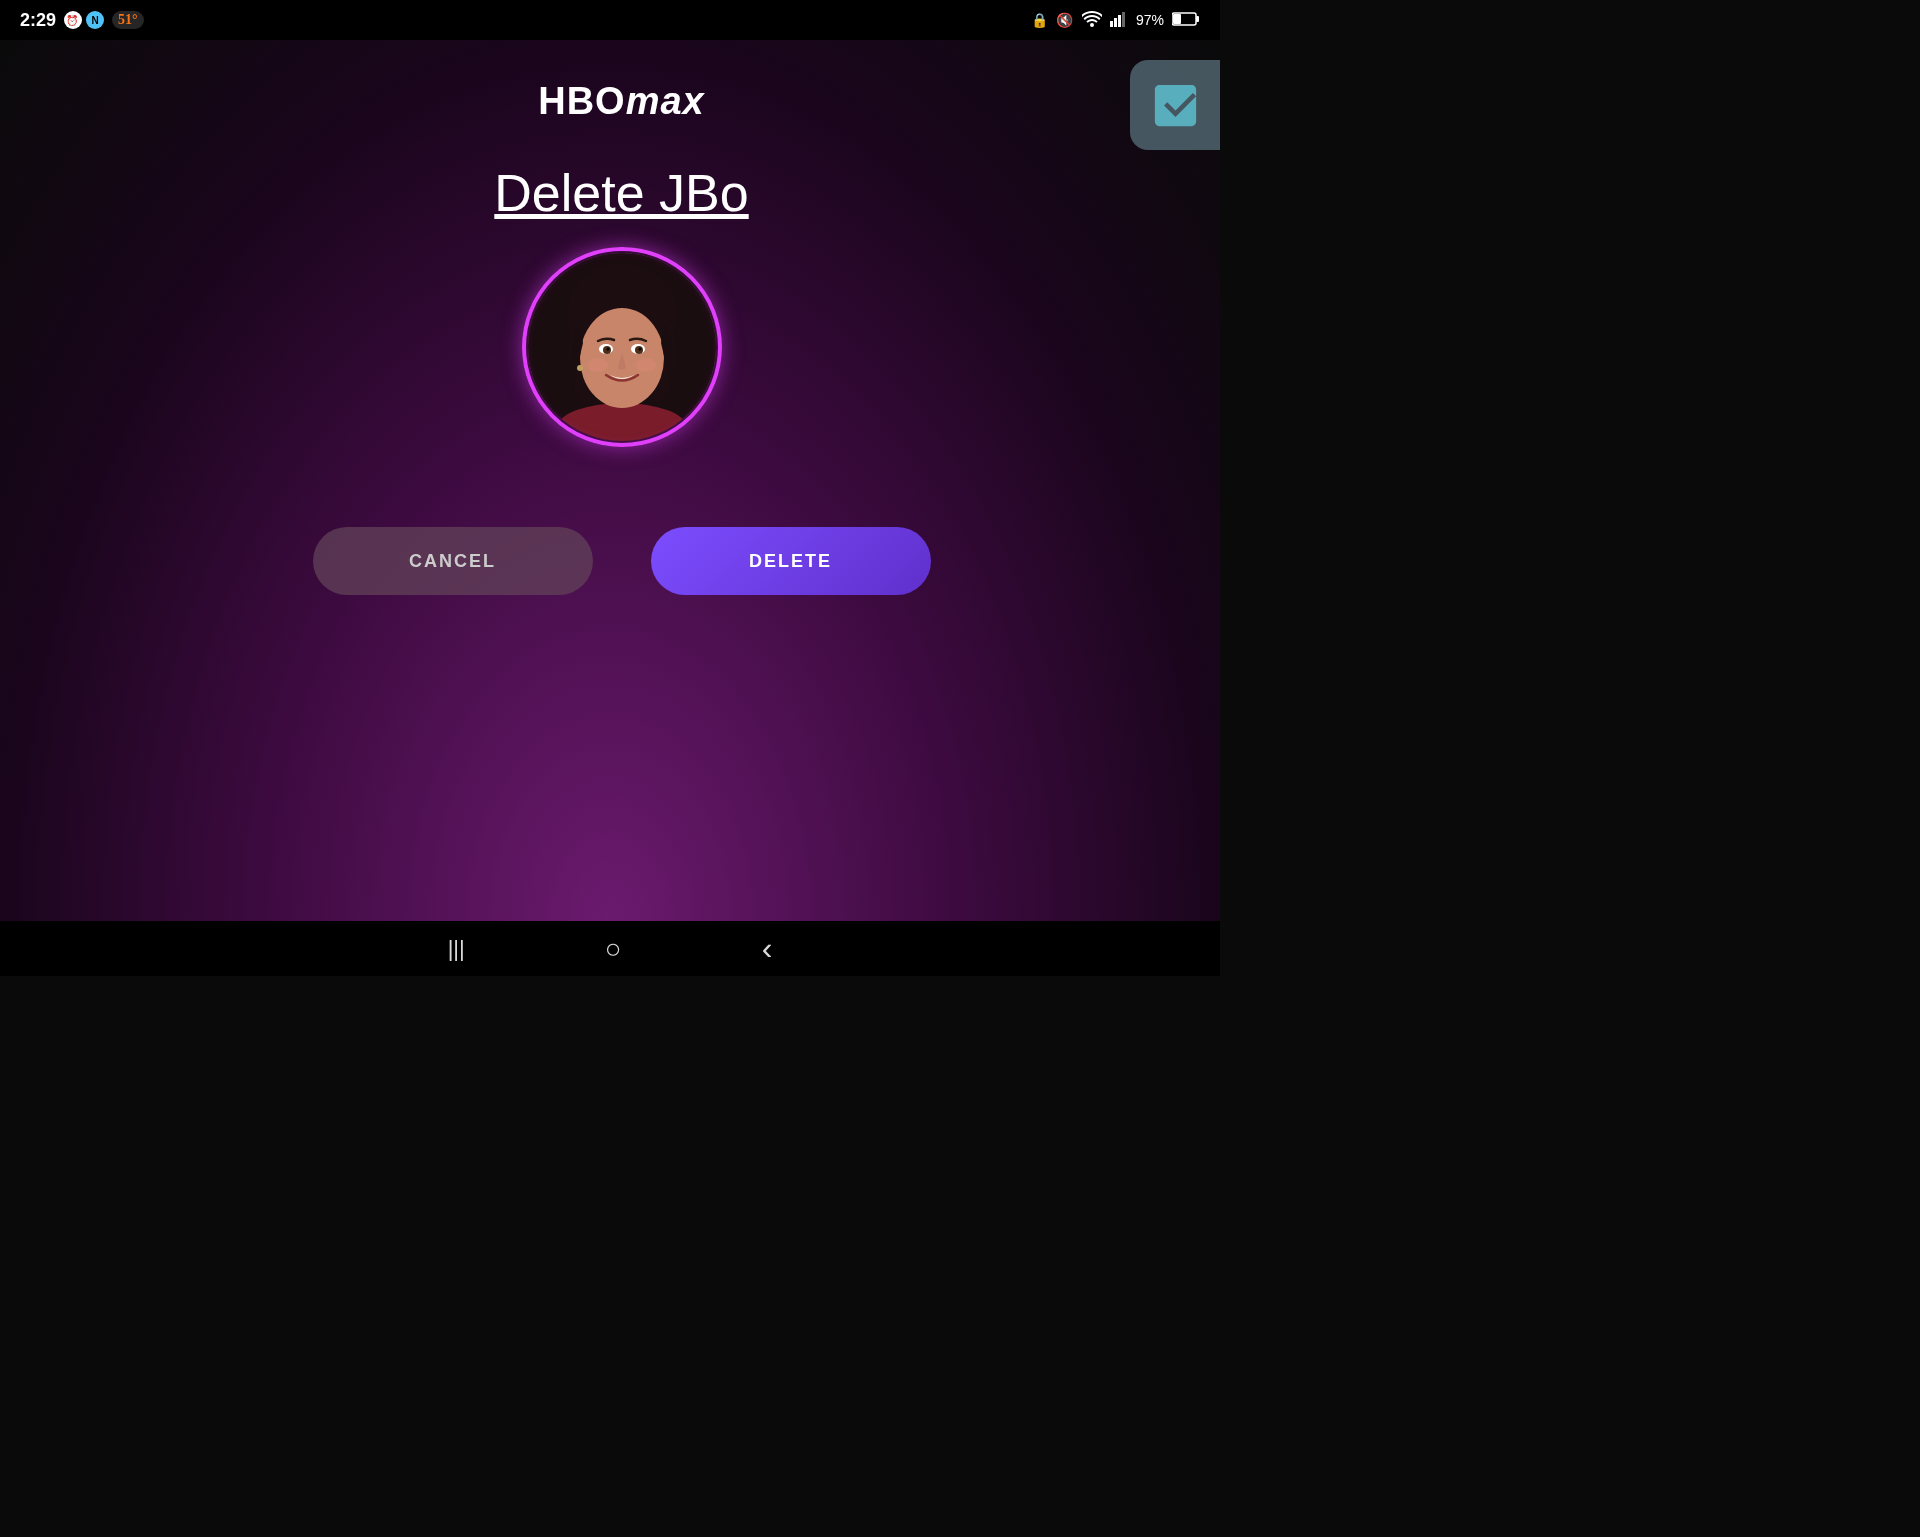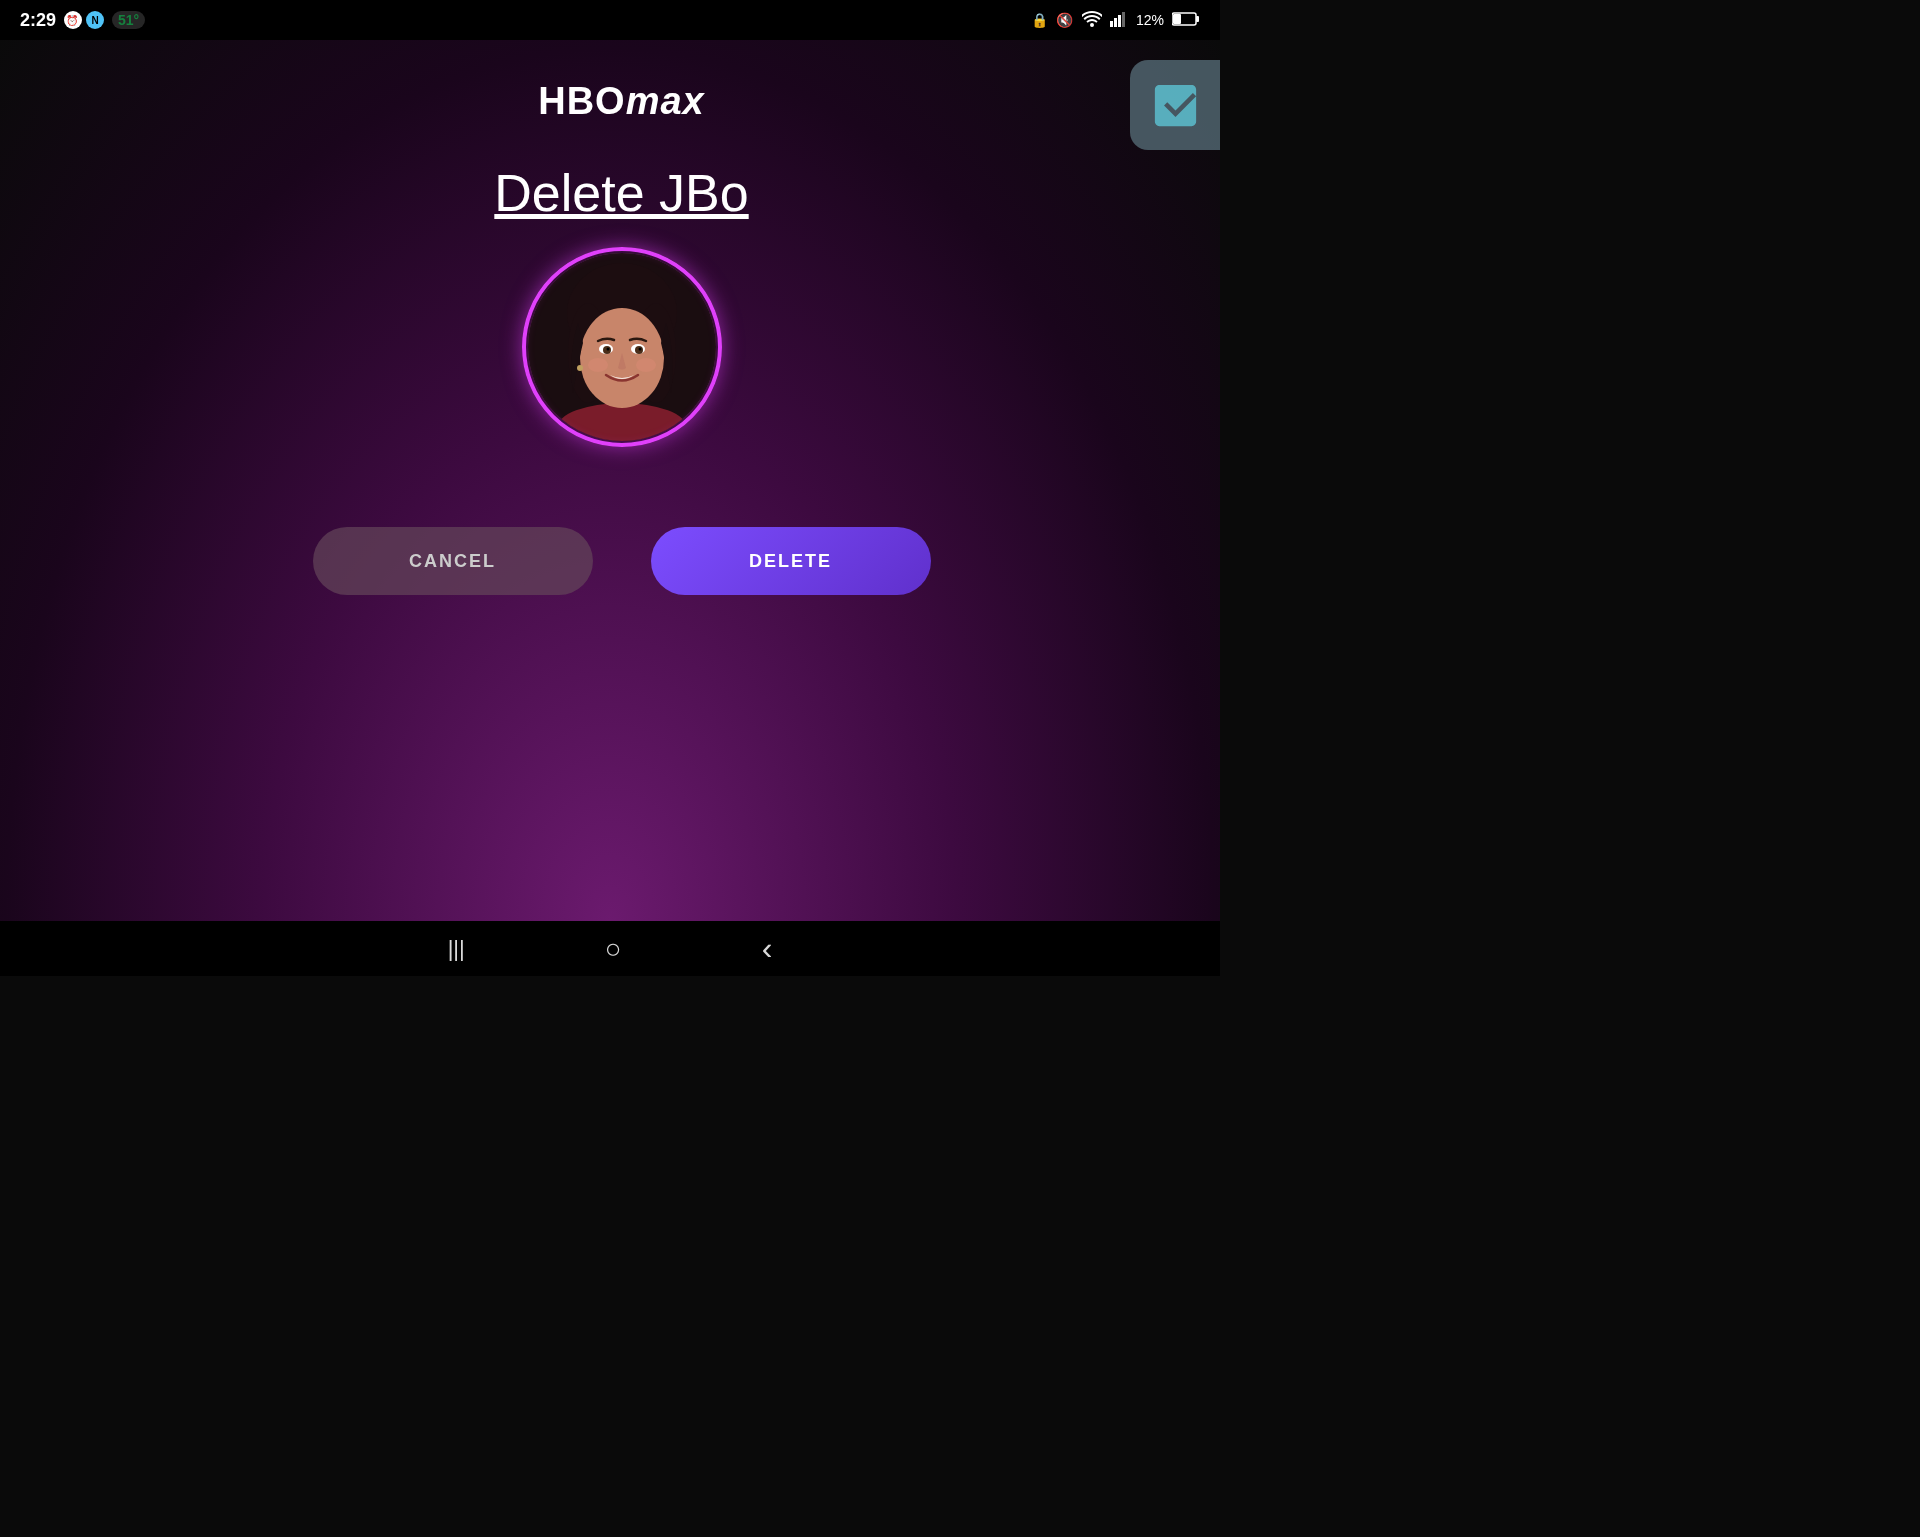--- a/index.html
+++ b/index.html
@@ -237,21 +237,22 @@
       justify-content: center;
       cursor: pointer;
       opacity: 0.85;
     }
 
     .temp-badge {
       background: rgba(255,255,255,0.15);
       border-radius: 10px;
       padding: 1px 6px;
       font-size: 14px;
-      color: #15803d;
+      color: #f97316;
+      font-family: Liberation Serif, serif;
     }
   </style>
 </head>
 <body>
 
 <div class="status-bar">
   <div class="status-left">
     <span>2:29</span>
     <div class="status-icons">
       <div class="status-icon-small">⏰</div>
@@ -268,21 +269,21 @@
       </svg>
     </span>
     <span>
       <svg width="18" height="16" viewBox="0 0 18 16" fill="white">
         <rect x="0" y="10" width="3" height="6"></rect>
         <rect x="4" y="7" width="3" height="9"></rect>
         <rect x="8" y="4" width="3" height="12"></rect>
         <rect x="12" y="1" width="3" height="15" opacity="0.4"></rect>
       </svg>
     </span>
-    <span>12%</span>
+    <span>97%</span>
     <span>
       <svg width="28" height="14" viewBox="0 0 28 14" fill="none">
         <rect x="0" y="1" width="24" height="12" rx="2" stroke="white" stroke-width="1.5"></rect>
         <rect x="1" y="2" width="8" height="10" rx="1" fill="white"></rect>
         <rect x="24" y="4" width="3" height="6" rx="1" fill="white"></rect>
       </svg>
     </span>
   </div>
 </div>
 

